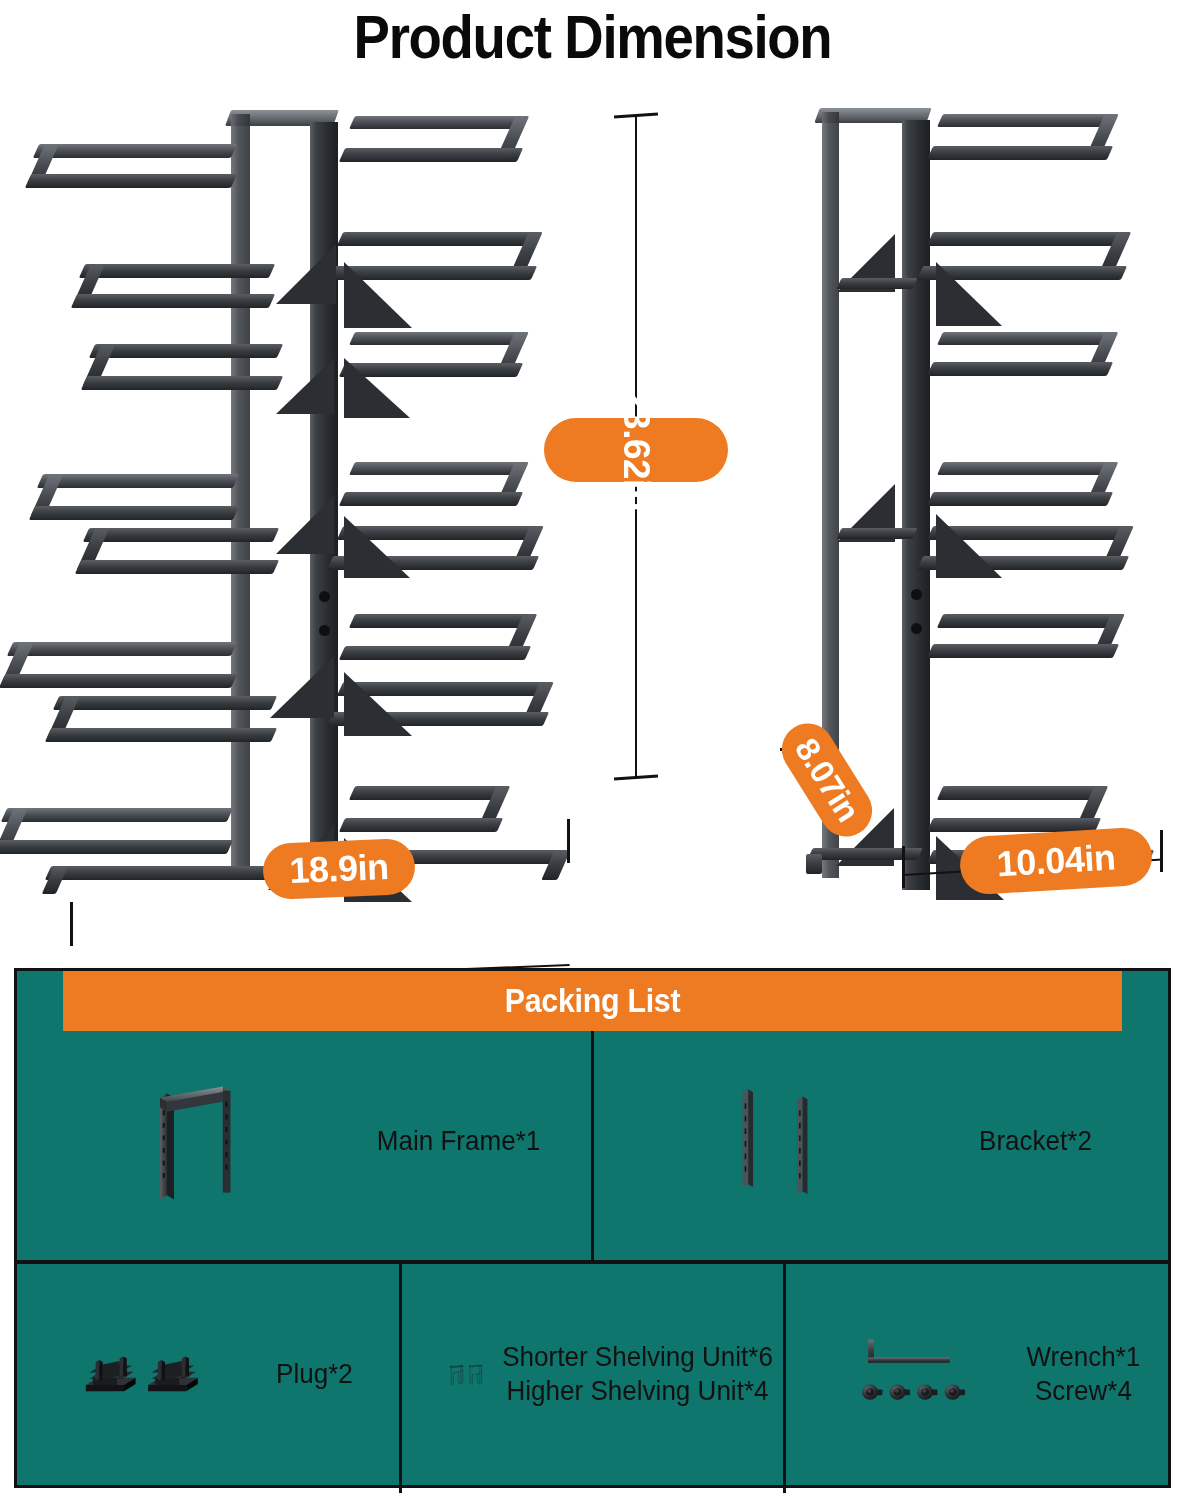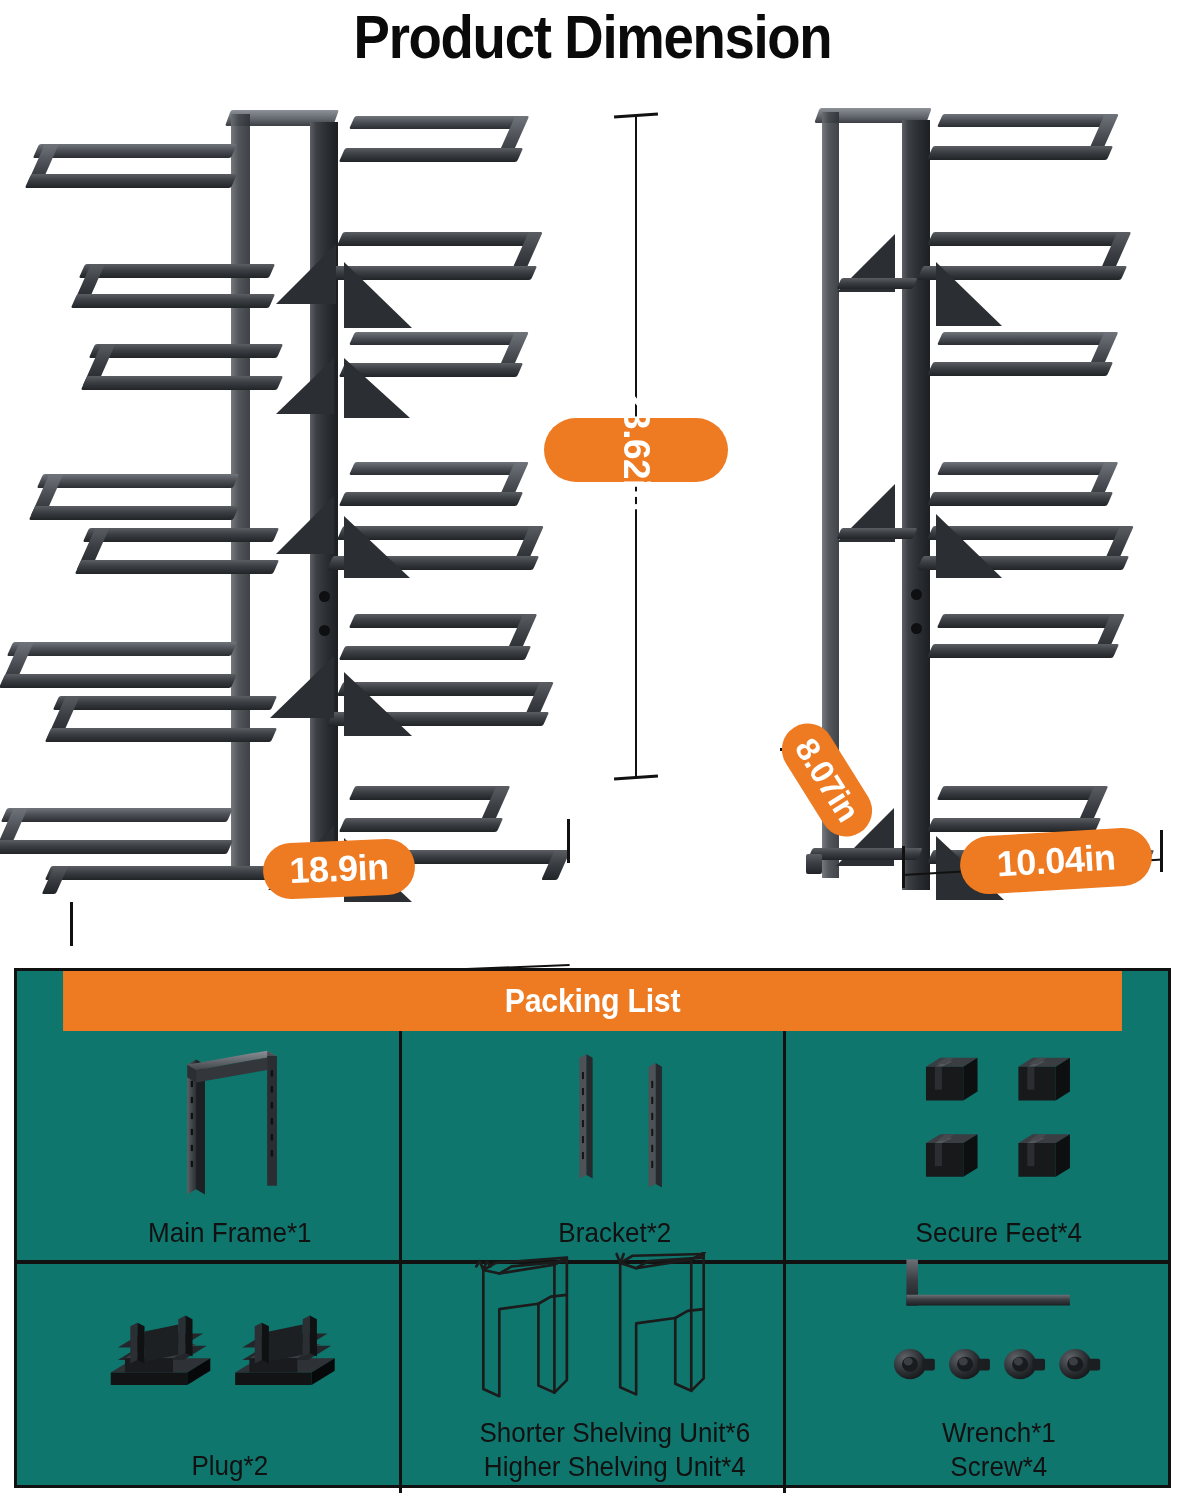--- a/index.html
+++ b/index.html
@@ -60,21 +60,21 @@
   #packing-header{
     height:60px;background:#EE7A22;color:#fff;
     display:flex;align-items:center;justify-content:center;
     font-size:33px;font-weight:bold;letter-spacing:-.3px;
     transform:scaleX(.92);transform-origin:center;
   }
   .prow{display:flex;height:229px;}
   .prow.first{border-bottom:4px solid #111;}
   .pcell{
     flex:1 1 0;position:relative;
-    display:flex;flex-direction:column;align-items:center;justify-content:flex-end;
+    display:flex;flex-direction:row;align-items:center;justify-content:flex-end;
     box-sizing:border-box;
     border-right:3px solid #111;
     padding-left:44px;
   }
   .pcell:last-child{border-right:none;}
   .pcell .art{
     flex:1 1 auto;width:100%;position:relative;
   }
   .pcell .cap{
     width:100%;text-align:center;
@@ -331,41 +331,20 @@
             <rect x="231" y="78" width="2.2" height="8"></rect>
               <rect x="231" y="96" width="2.2" height="8"></rect>
             <rect x="231" y="114" width="2.2" height="8"></rect>
               <rect x="231" y="132" width="2.2" height="8"></rect>
           </g>
         </svg>
       </div>
       <div class="cap">Bracket*2</div>
     </div>
 
-    <div class="pcell">
-      <div class="art">
-        <svg viewBox="0 0 380 180" width="100%" height="100%" preserveAspectRatio="xMidYMid meet">
-          <defs>
-            <g id="foot">
-              <polygon points="0,14 16,4 58,4 42,14" fill="#3a3d41"></polygon>
-              <polygon points="0,14 42,14 42,52 0,52" fill="#17191b"></polygon>
-              <polygon points="42,14 58,4 58,42 42,52" fill="#0d0f10"></polygon>
-              <polygon points="10,14 22,8 30,8 18,14" fill="#55595e"></polygon>
-              <polygon points="10,14 18,14 18,40 10,40" fill="#2a2d31"></polygon>
-              <polygon points="22,4 32,4 22,11 12,11" fill="#46494d"></polygon>
-            </g>
-          </defs>
-          <use href="#foot" x="108" y="12"></use>
-          <use href="#foot" x="212" y="12"></use>
-          <use href="#foot" x="108" y="98"></use>
-          <use href="#foot" x="212" y="98"></use>
-        </svg>
-      </div>
-      <div class="cap">Secure Feet*4</div>
-    </div>
   </div>
 
   <div class="prow">
 
     <div class="pcell">
       <div class="art">
         <svg viewBox="0 0 380 180" width="100%" height="100%" preserveAspectRatio="xMidYMid meet">
           <defs>
             <g id="plug">
 

